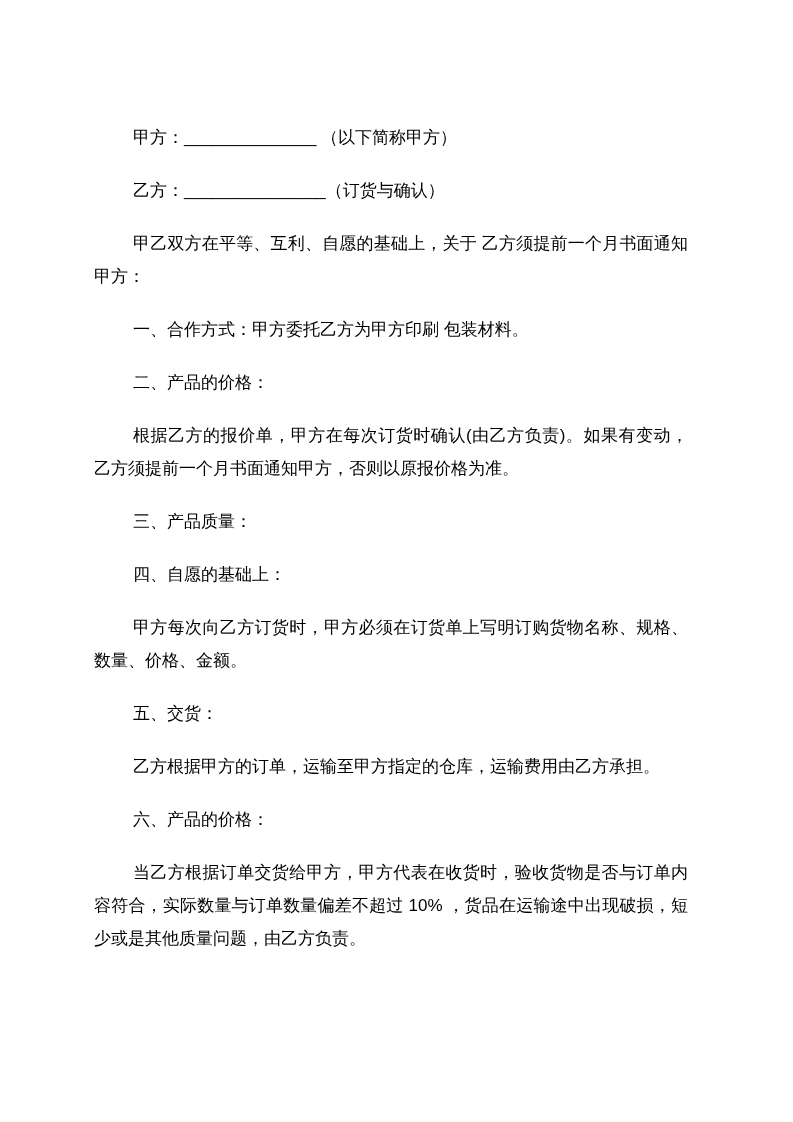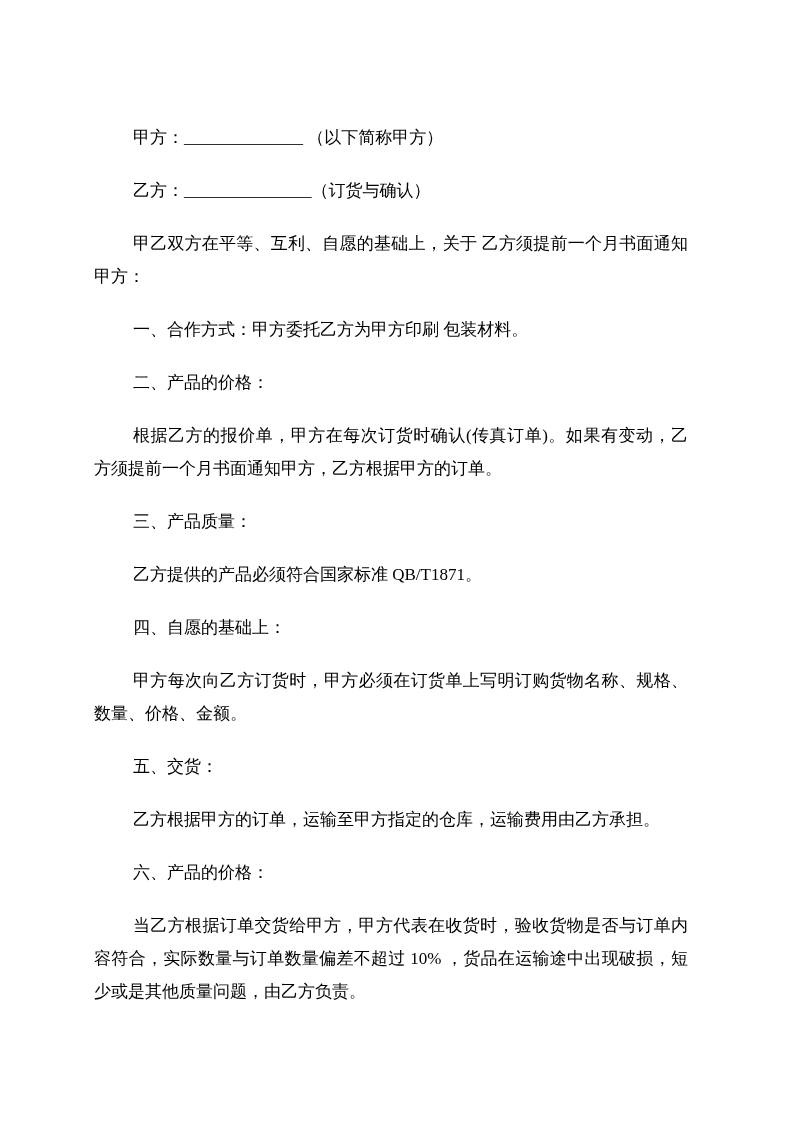--- a/index.html
+++ b/index.html
@@ -8,21 +8,21 @@
     background: #ffffff;
   }
   .page {
     position: relative;
     width: 782px;
     height: 1122px;
     background: #ffffff;
     box-sizing: border-box;
     padding: 121px 94px 0 94px;
     overflow: hidden;
-    font-family: Liberation Serif, serif;
+    font-family: Liberation Sans, sans-serif;
     color: #000000;
   }
   .para {
     margin: 0 0 20px 0;
     font-size: 17px;
     line-height: 33px;
     text-align: justify;
     text-indent: 39px;
     color: #000000;
     font-weight: 400;
@@ -31,22 +31,21 @@
 </style>
 </head>
 <body>
 
 <div class="page">
   <p class="para">甲方：______________ （以下简称甲方）</p>
   <p class="para">乙方：_______________（订货与确认）</p>
   <p class="para">甲乙双方在平等、互利、自愿的基础上，关于 乙方须提前一个月书面通知甲方：</p>
   <p class="para">一、合作方式：甲方委托乙方为甲方印刷 包装材料。</p>
   <p class="para">二、产品的价格：</p>
-  <p class="para">根据乙方的报价单，甲方在每次订货时确认(传真订单)。如果有变动，乙方须提前一个月书面通知甲方，乙方根据甲方的订单。</p>
+  <p class="para">根据乙方的报价单，甲方在每次订货时确认(由乙方负责)。如果有变动，乙方须提前一个月书面通知甲方，否则以原报价格为准。</p>
   <p class="para">三、产品质量：</p>
-  <p class="para">乙方提供的产品必须符合国家标准 QB/T1871。</p>
   <p class="para">四、自愿的基础上：</p>
   <p class="para">甲方每次向乙方订货时，甲方必须在订货单上写明订购货物名称、规格、数量、价格、金额。</p>
   <p class="para">五、交货：</p>
   <p class="para">乙方根据甲方的订单，运输至甲方指定的仓库，运输费用由乙方承担。</p>
   <p class="para">六、产品的价格：</p>
   <p class="para">当乙方根据订单交货给甲方，甲方代表在收货时，验收货物是否与订单内容符合，实际数量与订单数量偏差不超过 10% ，货品在运输途中出现破损，短少或是其他质量问题，由乙方负责。</p>
 </div>
 
 </body></html>

